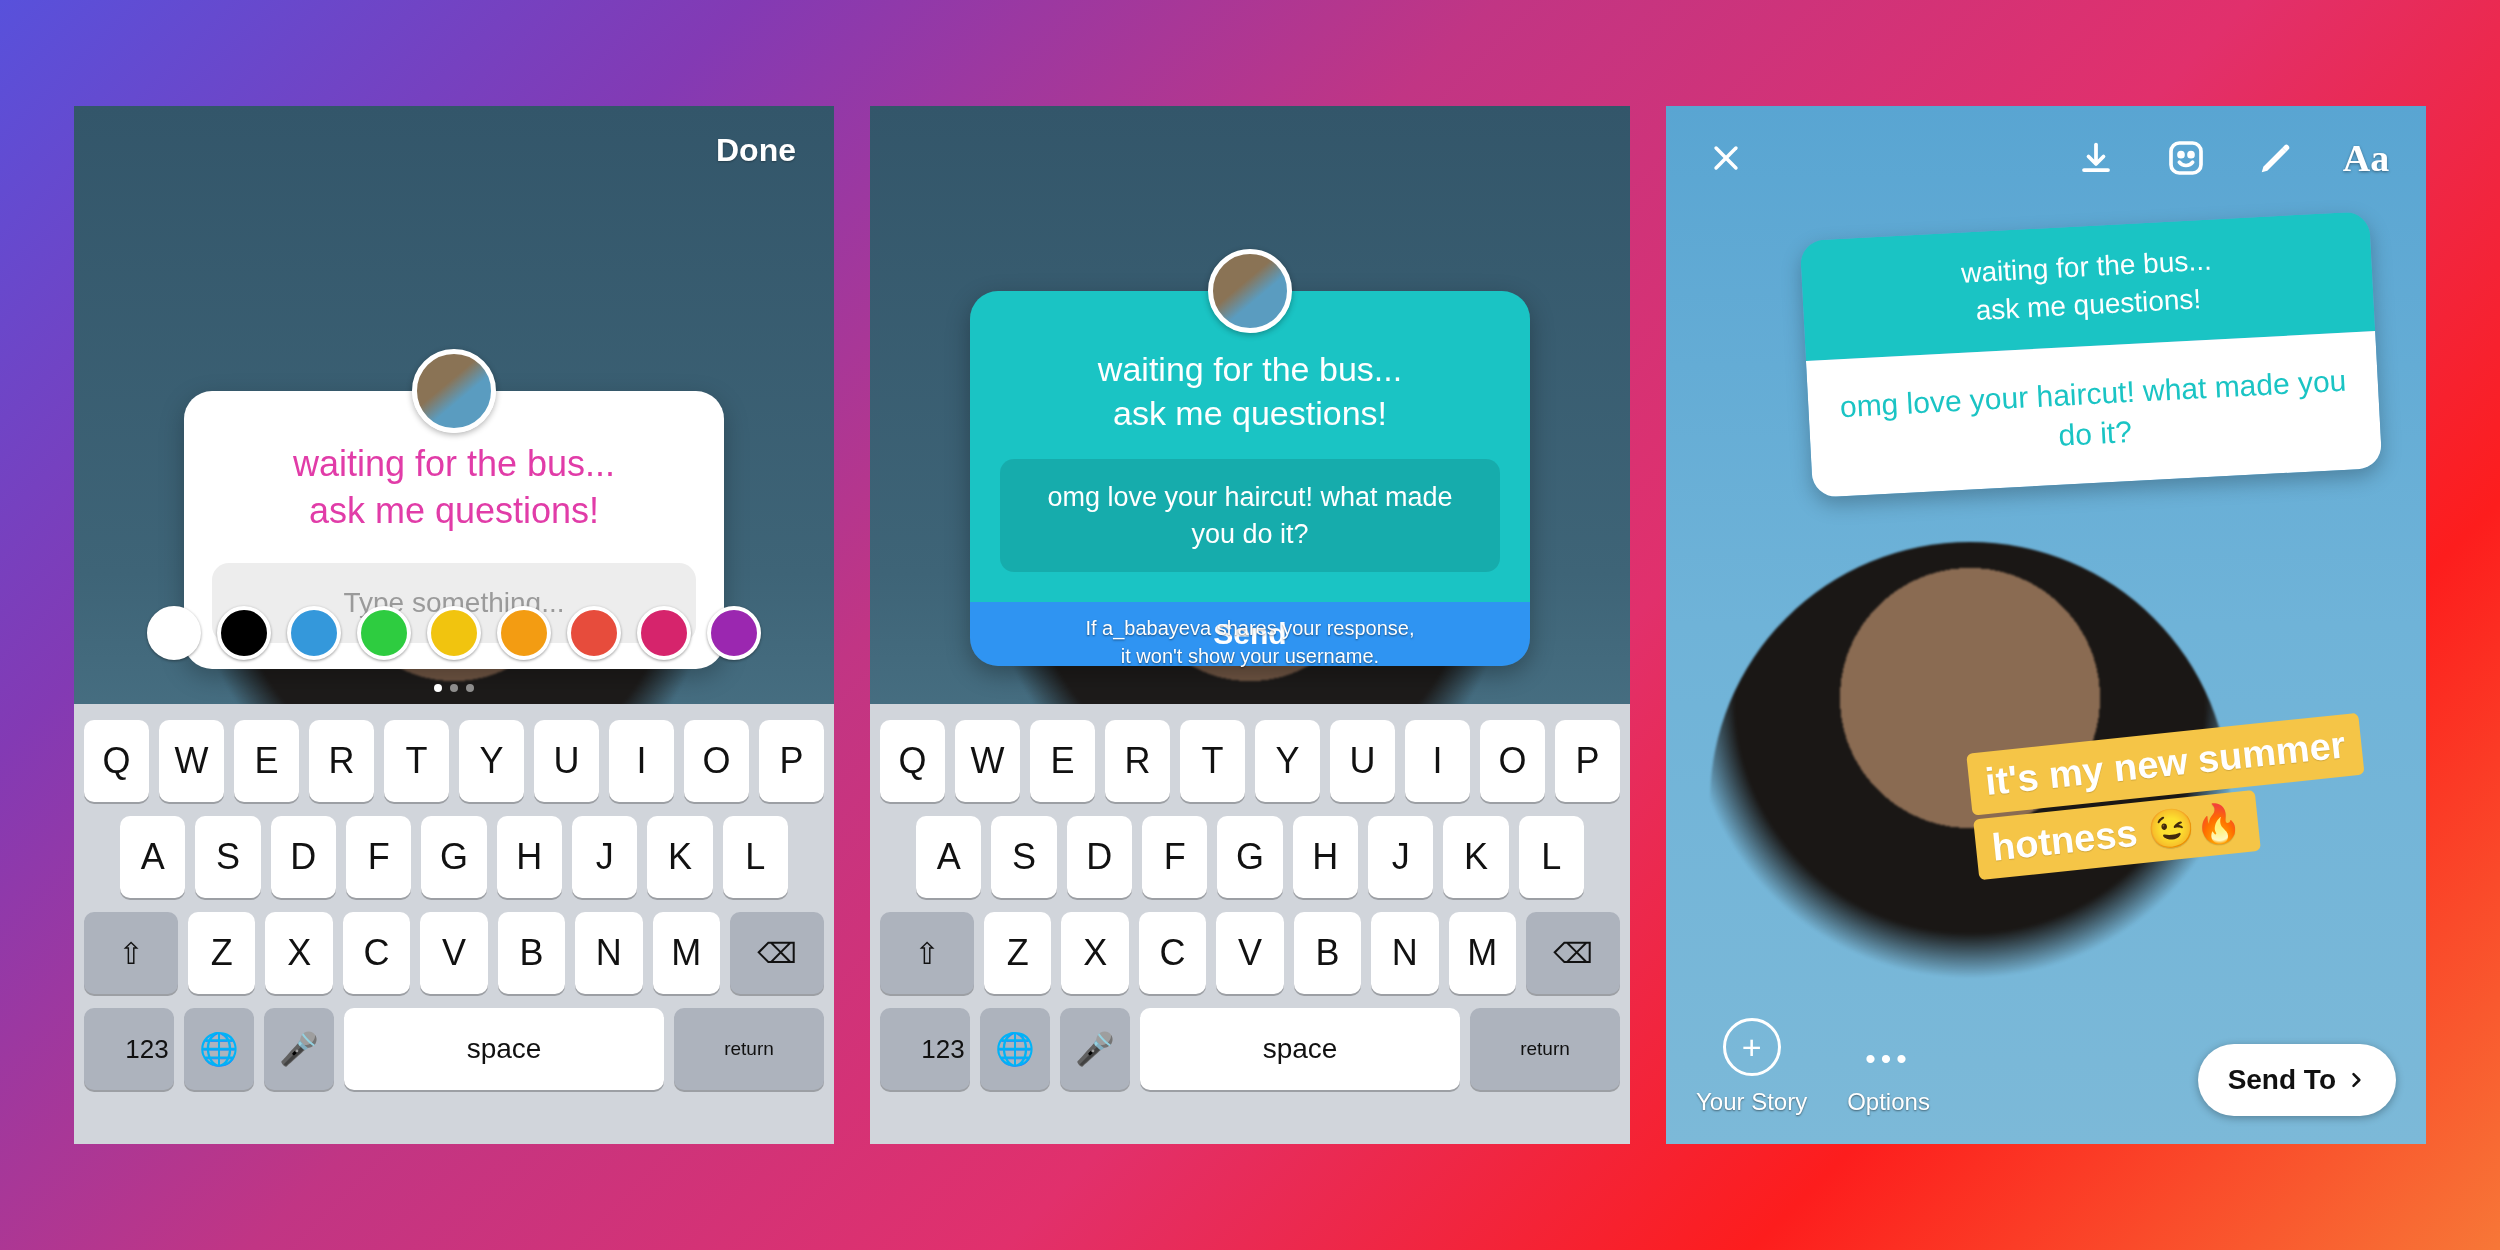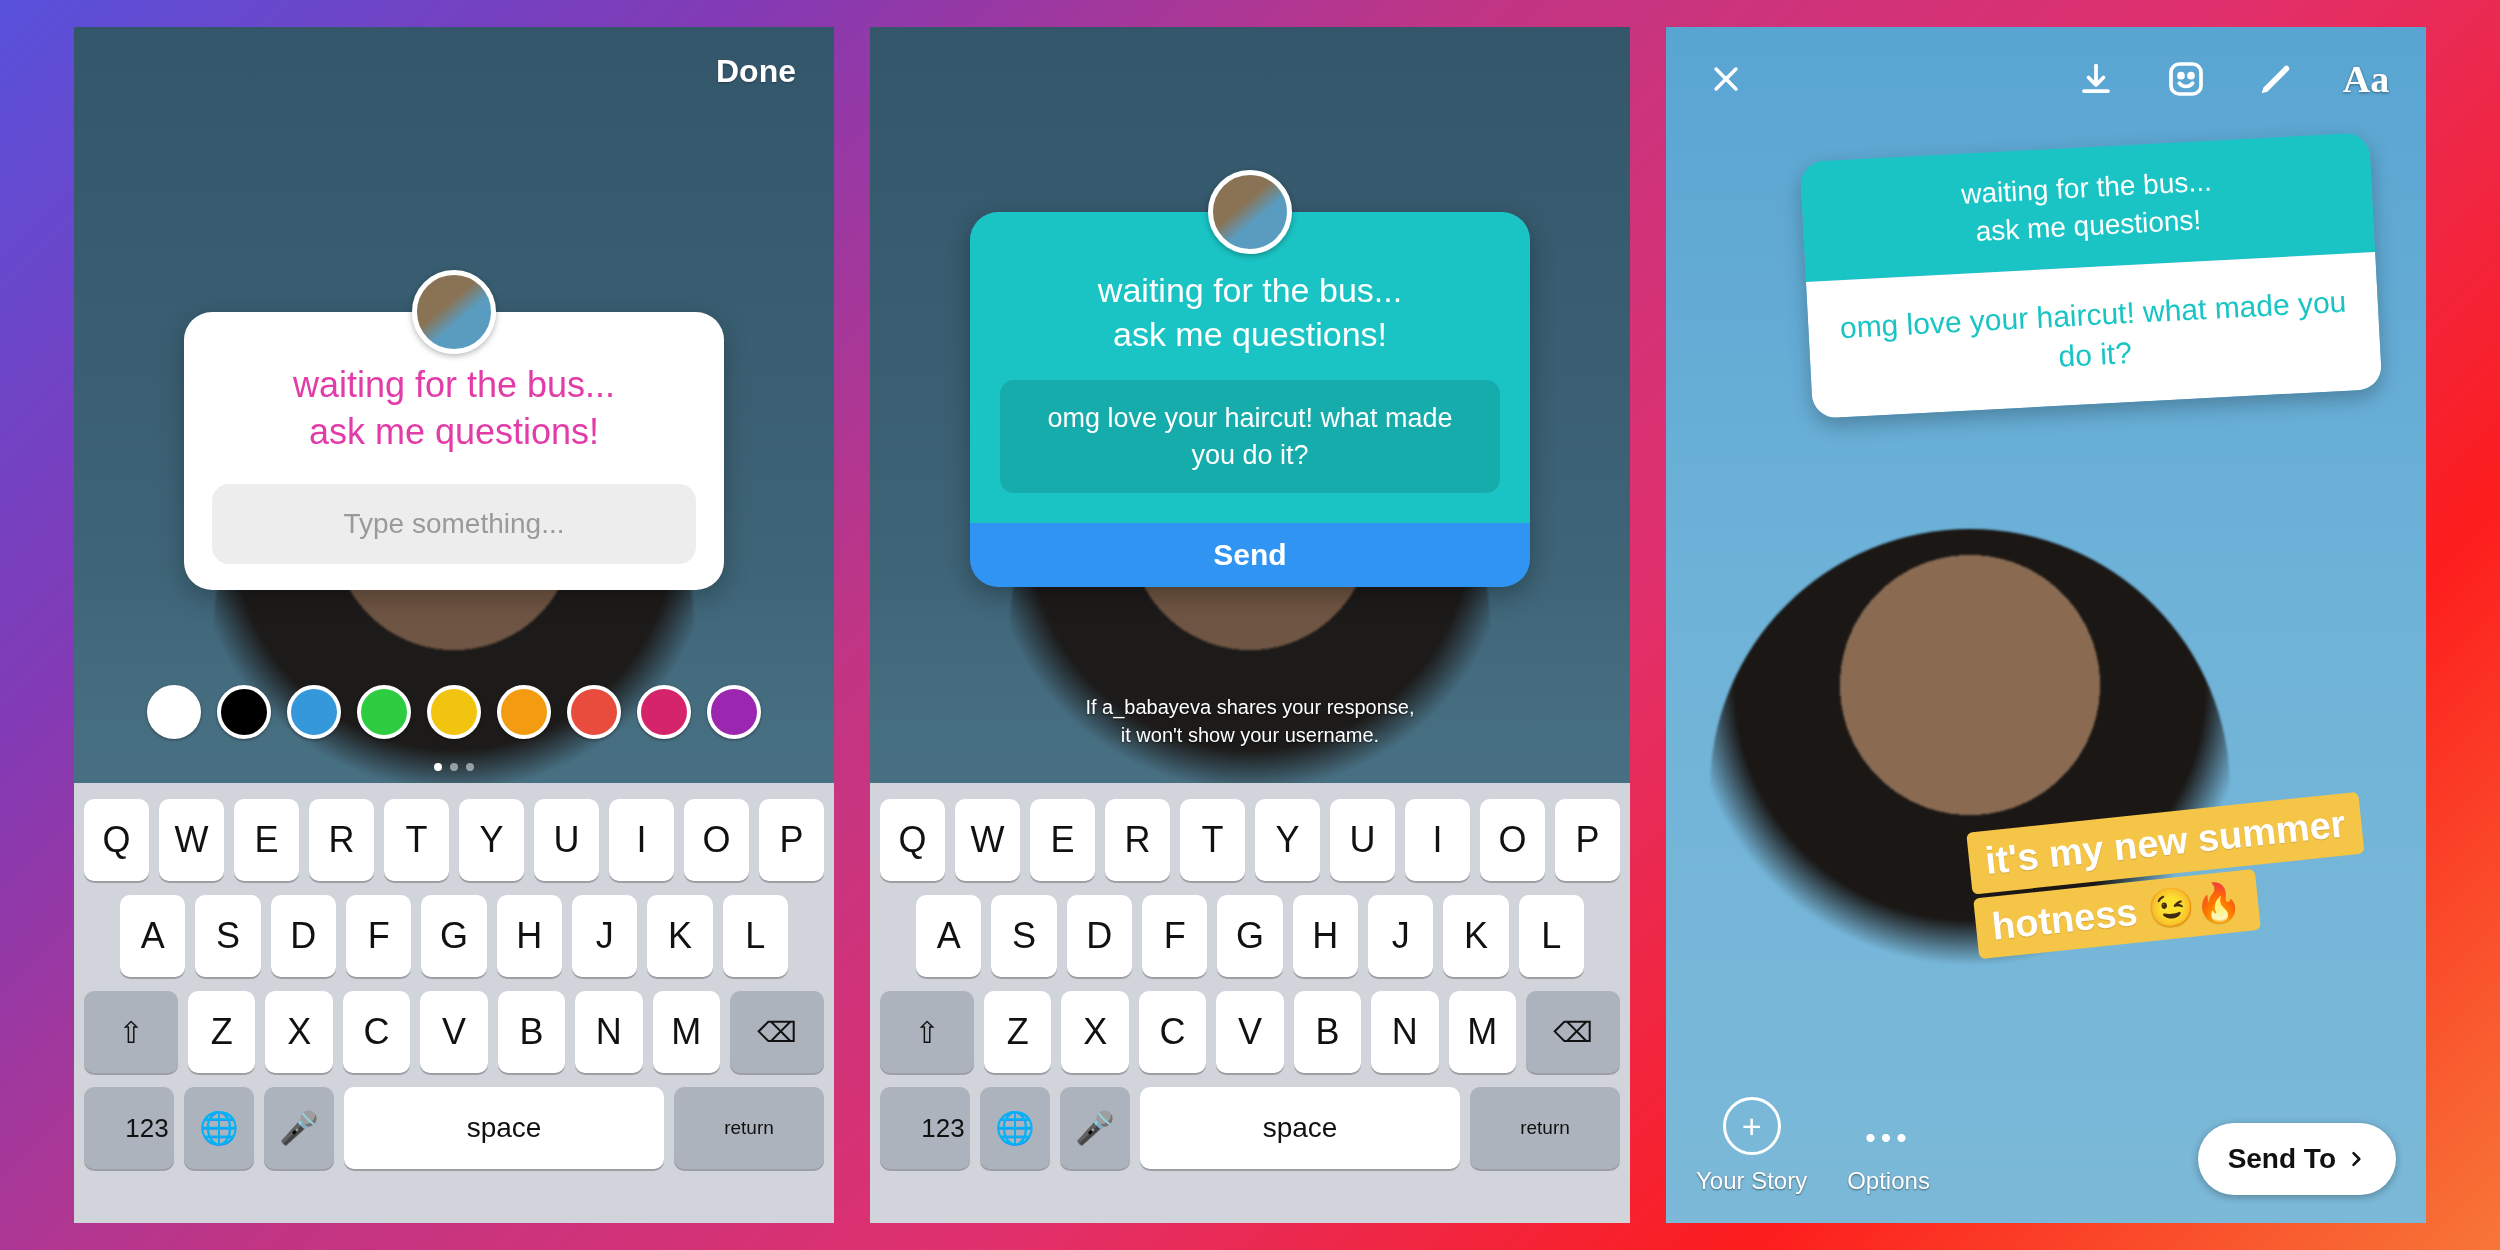--- a/index.html
+++ b/index.html
@@ -9,21 +9,21 @@
   background: linear-gradient(135deg, #5851db 0%, #833ab4 20%, #c13584 40%, #e1306c 60%, #fd1d1d 80%, #f77737 100%);
   display: flex;
   justify-content: center;
   align-items: center;
   gap: 36px;
   font-family: -apple-system, BlinkMacSystemFont, "Helvetica Neue", Arial, sans-serif;
   overflow: hidden;
 }
 .phone {
   width: 760px;
-  height: 1196px;
+  height: 1038px;
   position: relative;
   overflow: hidden;
   background: #416a7a;
 }
 .photo-bg {
   position: absolute;
   inset: 0;
   background: linear-gradient(180deg, #33566a 0%, #3e6477 45%, #476f82 60%, #4a6d7d 100%);
 }
 .photo-bg::before {

